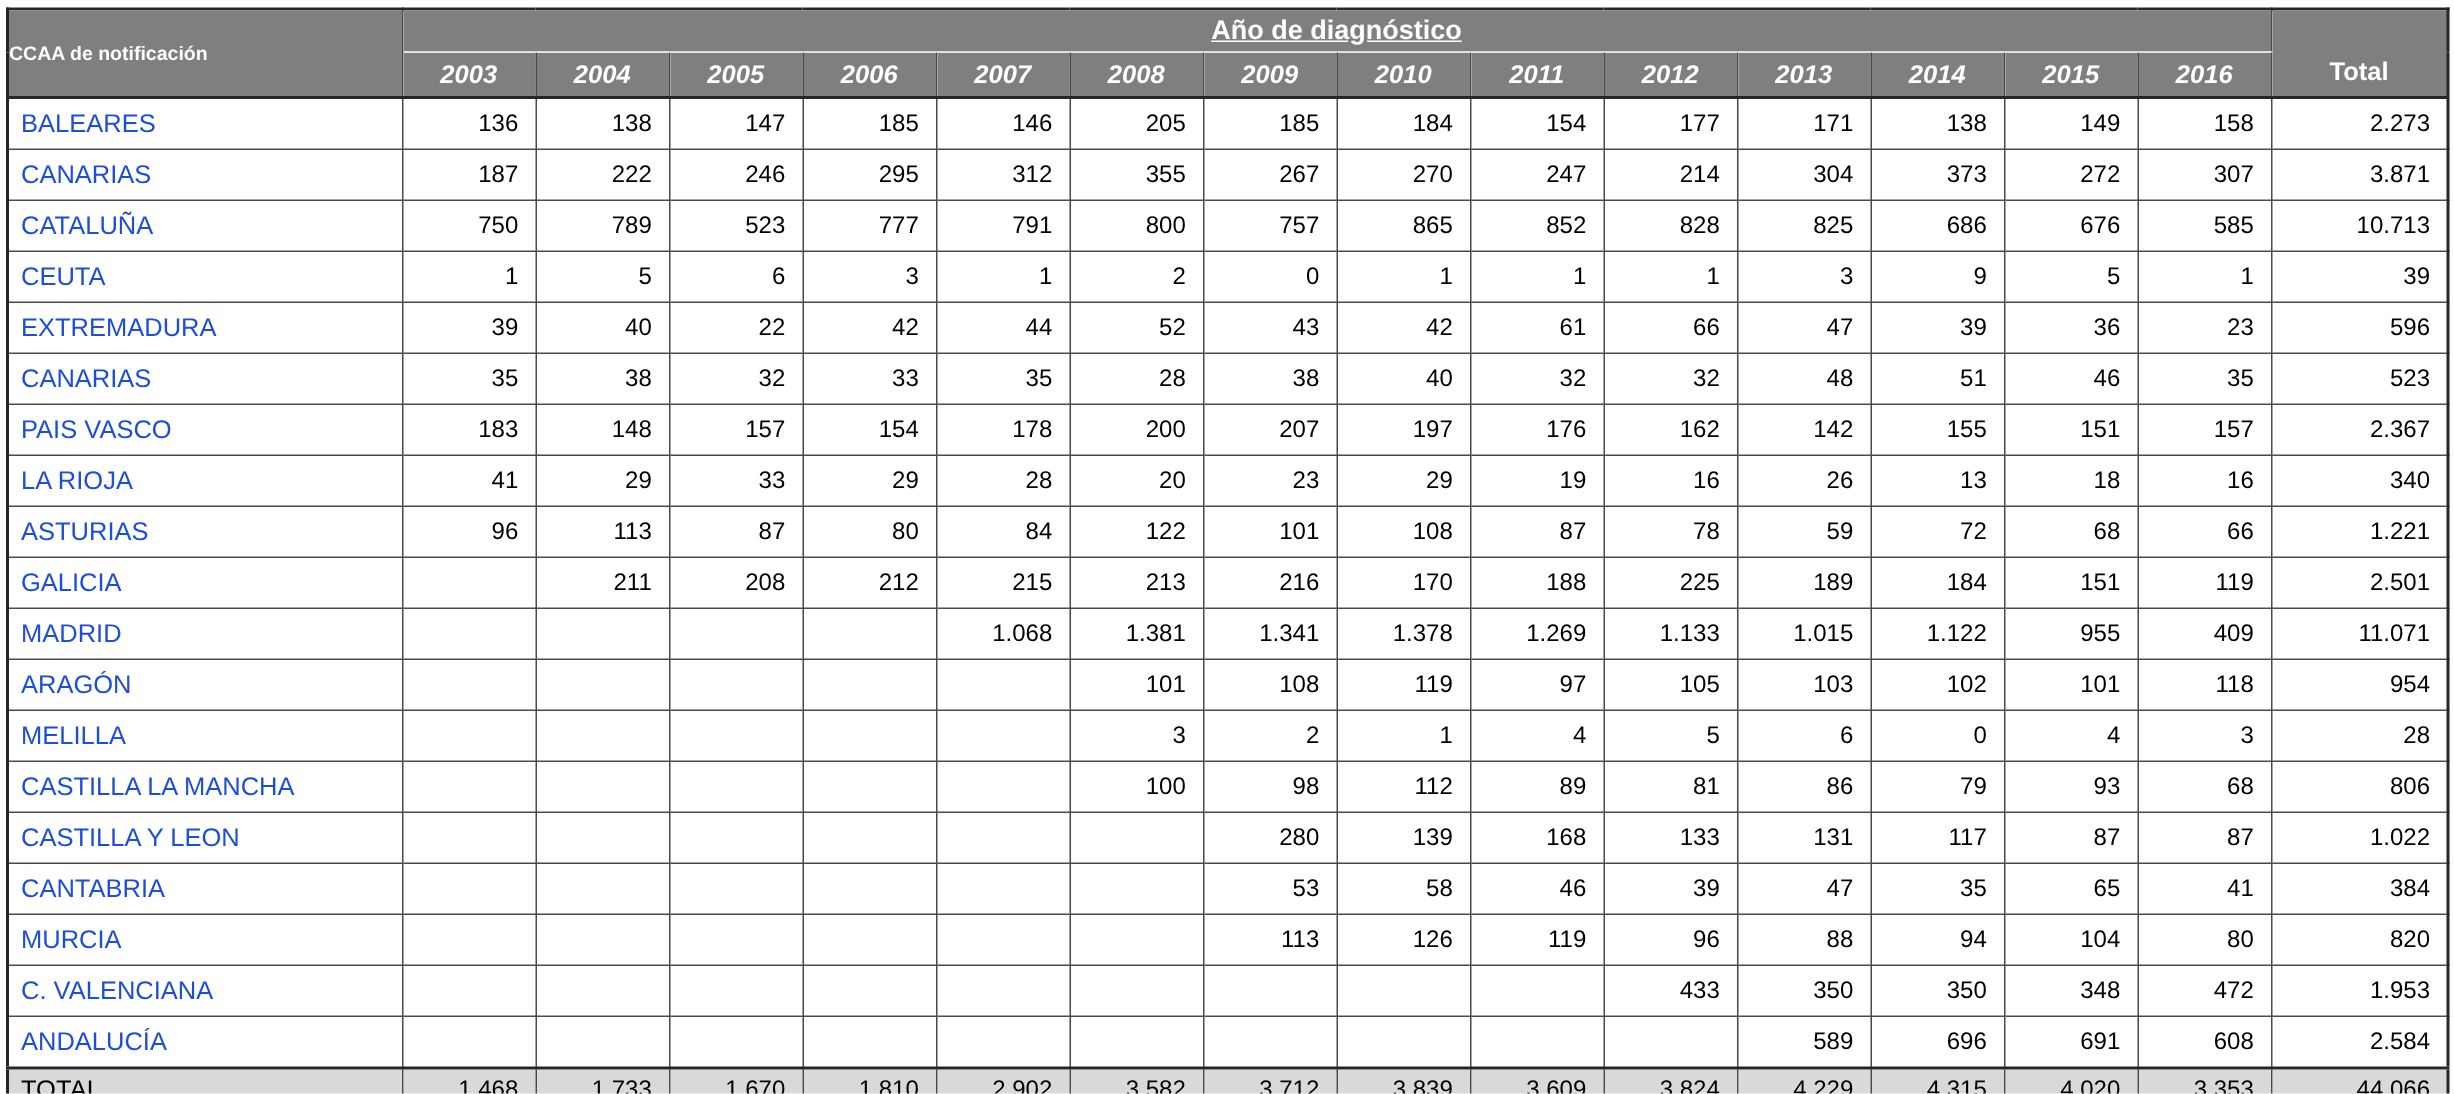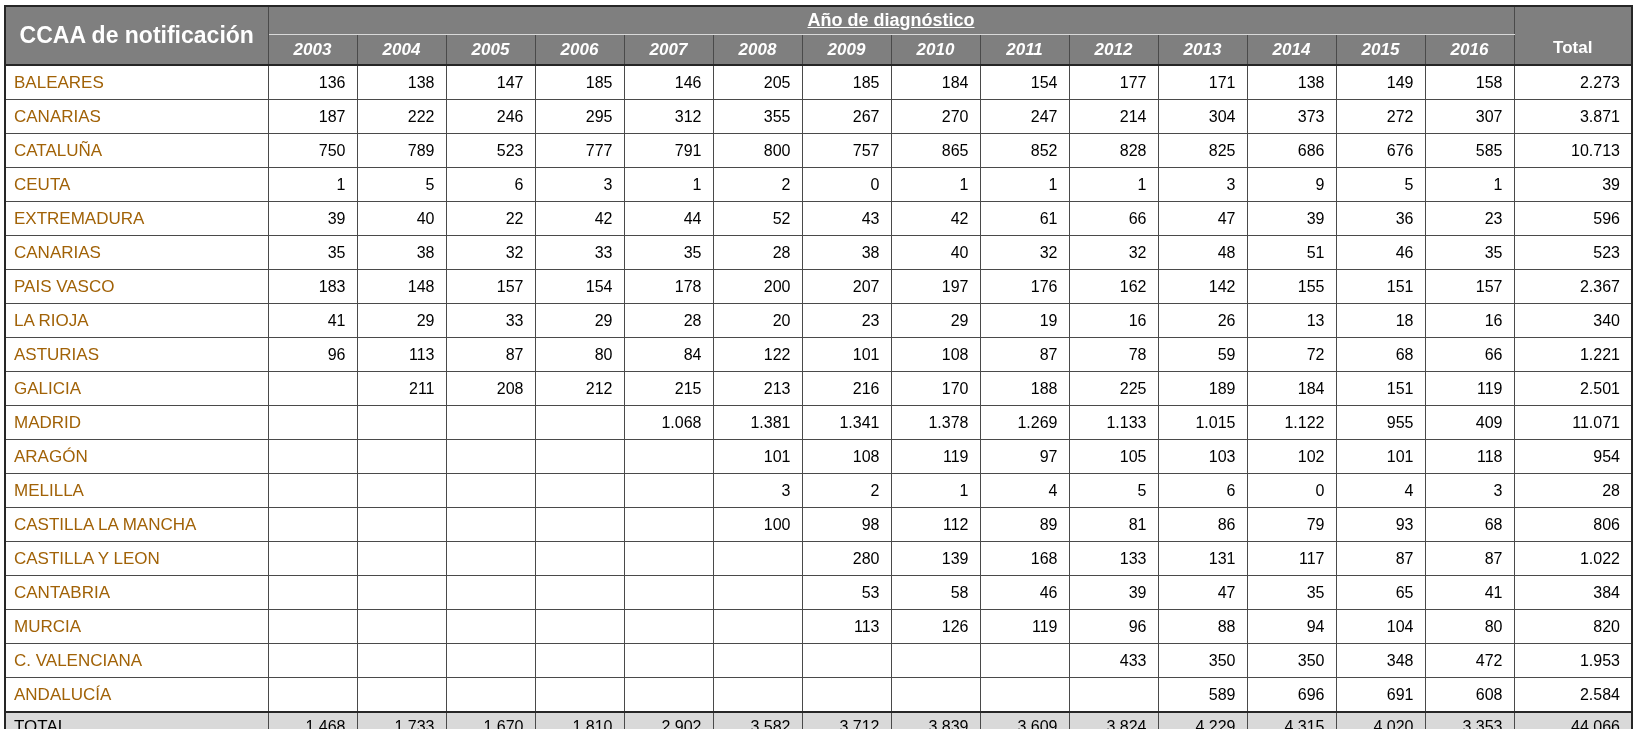--- a/index.html
+++ b/index.html
@@ -34,22 +34,22 @@
   }
 
   
   thead th {
     background: #7f7f7f;
     color: #ffffff;
     font-weight: bold;
   }
   thead { border-bottom: 2px solid #262626; }
   .corner-cell {
-    font-size: 23px;
-    text-align: center;
+    font-size: 13px;
+    text-align: left;
     vertical-align: middle;
   }
   .group-cell {
     font-size: 18px;
     text-align: center;
     height: 27px;
     border-bottom: 1px solid #d9d9d9;
     text-decoration: underline;
   }
   .total-header-cell {
@@ -62,21 +62,21 @@
     font-size: 17px;
     text-align: center;
     height: 29px;
     border-top: 1px solid #d9d9d9;
     font-style: italic;
   }
 
   
   tbody th.region-cell {
     background: #ffffff;
-    color: #a16207;
+    color: #1d4ed8;
     font-weight: normal;
     font-size: 17px;
     text-align: left;
     padding-left: 8px;
     height: 33px;
   }
   td.num-cell {
     background: #ffffff;
     font-size: 16px;
     text-align: right;

